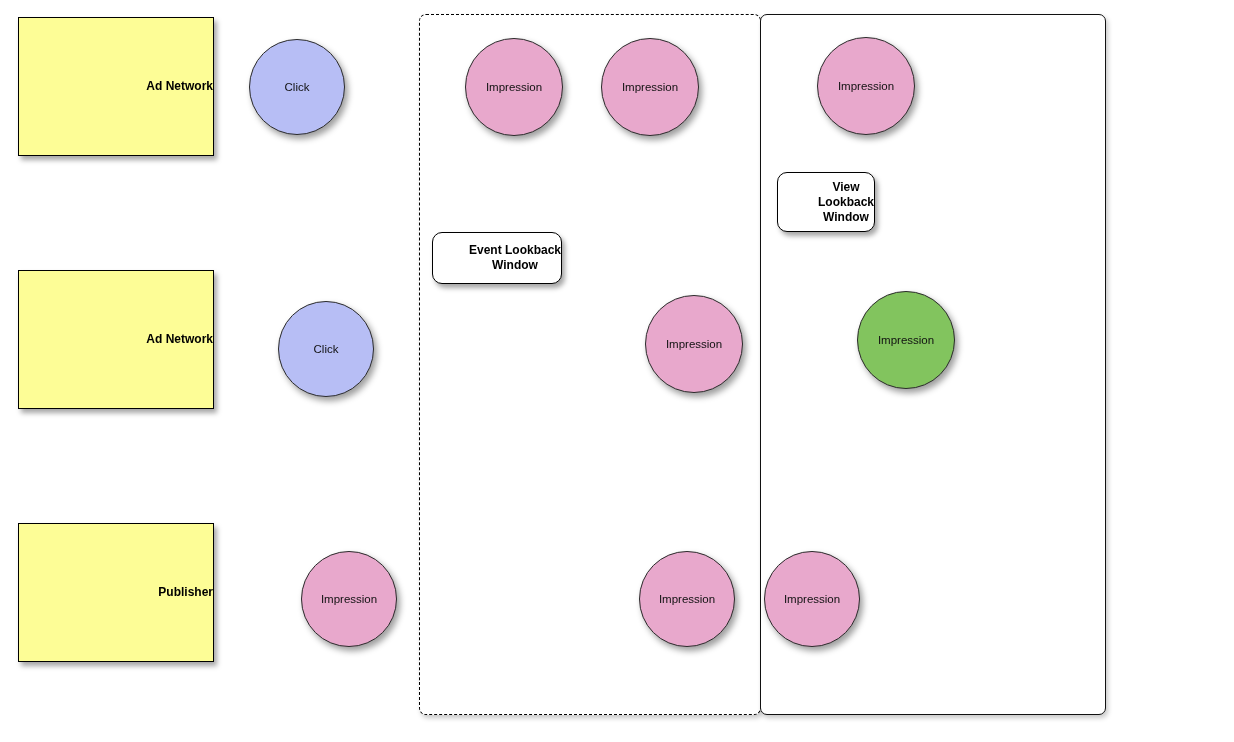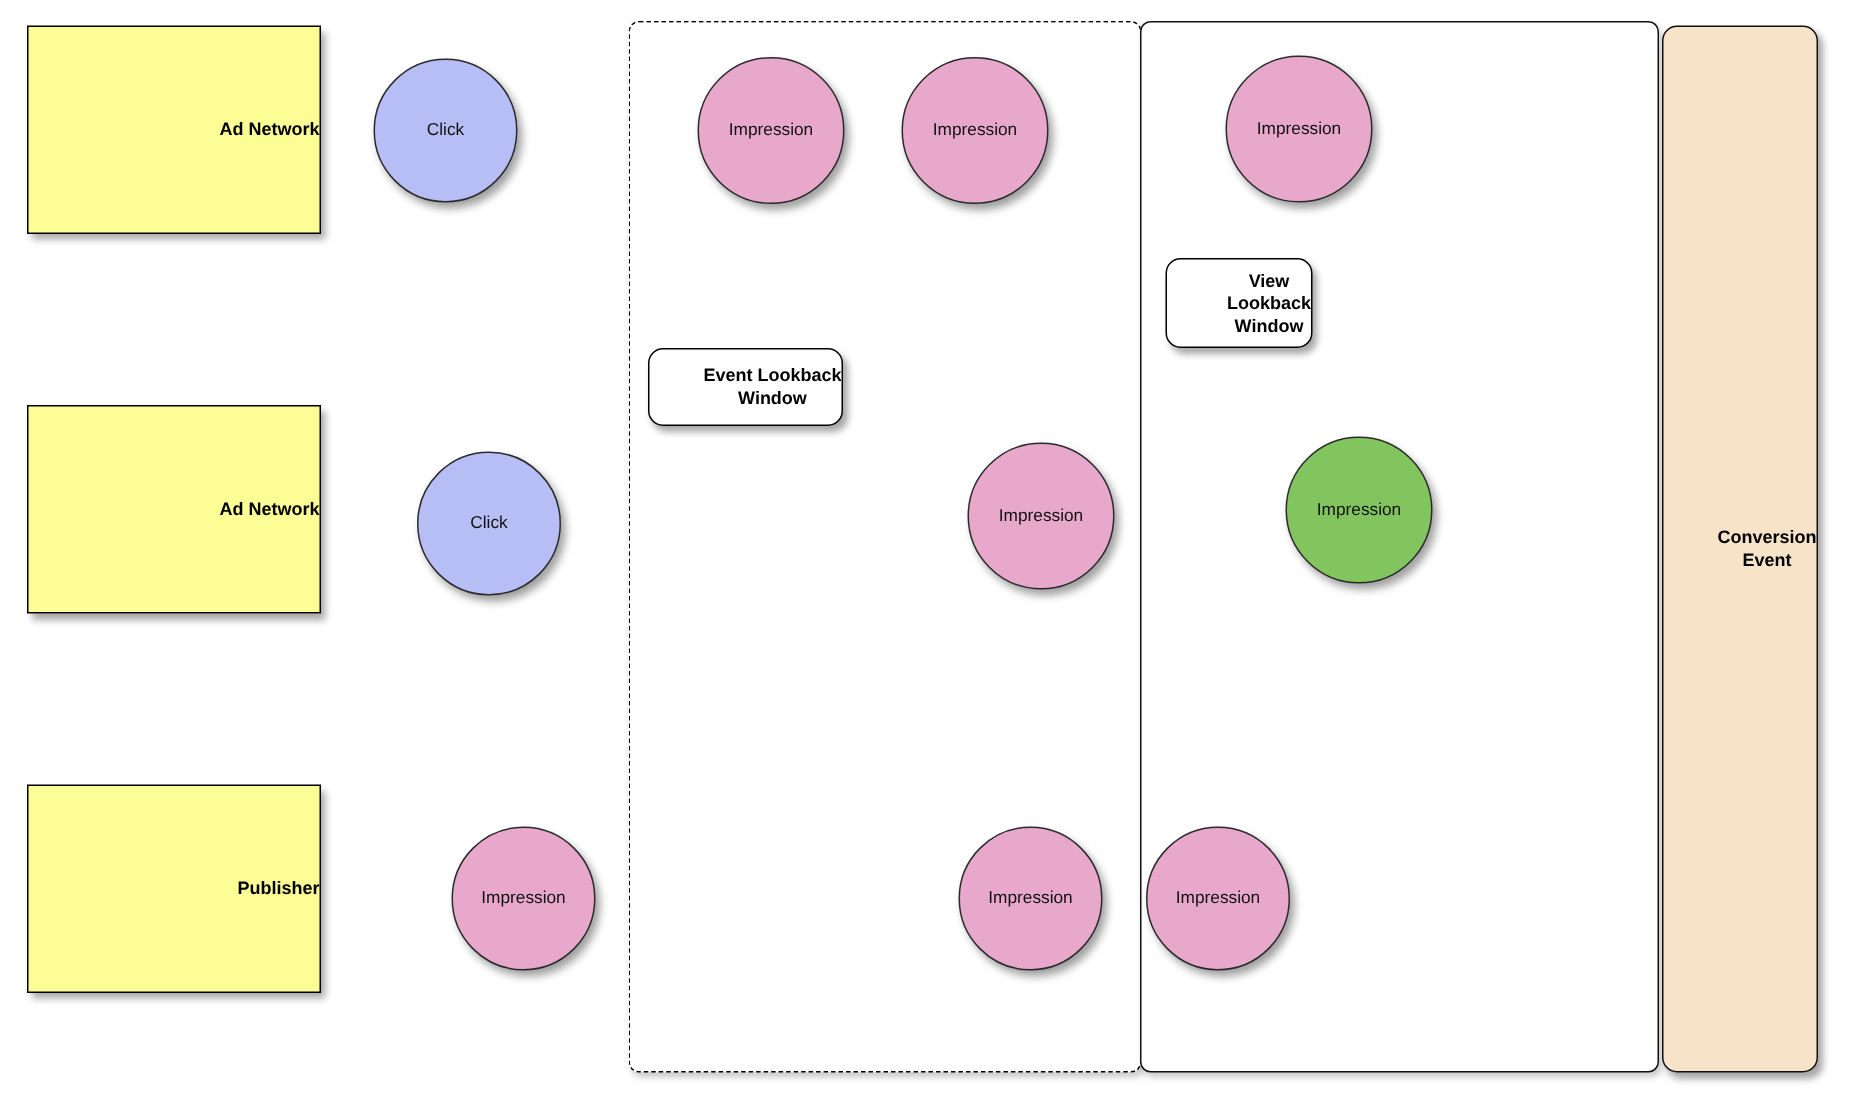--- a/index.html
+++ b/index.html
@@ -151,20 +151,14 @@
   </div>
 
   <div class="rect-node rect-white" style="left:777px; top:172px; width:98px; height:60px;">
     <div>
       <div>View</div>
       <div>Lookback</div>
       <div>Window</div>
     </div>
   </div>
 
-  <div class="rect-node rect-peach" style="left:1108px; top:17px; width:104px; height:698px;">
-    <div>
-      <div>Conversion</div>
-      <div>Event</div>
-    </div>
-  </div>
 
 </div>
 
 </body></html>

